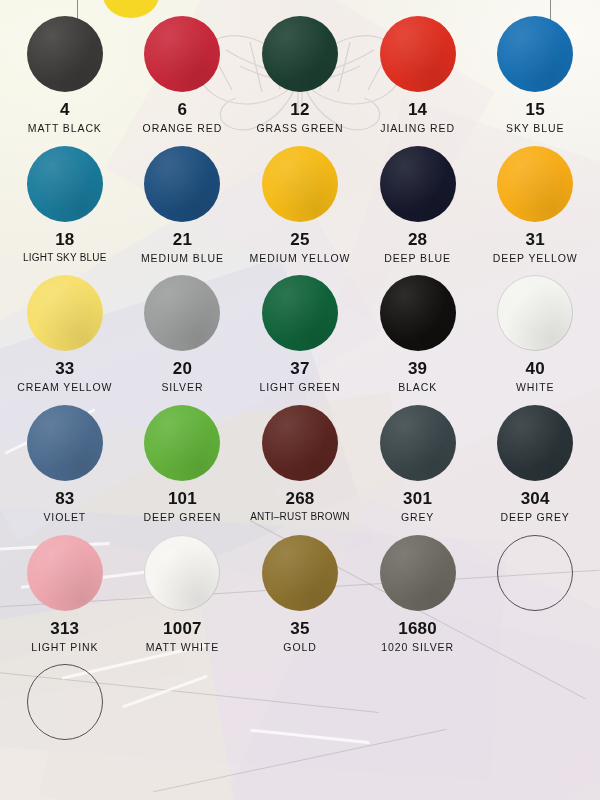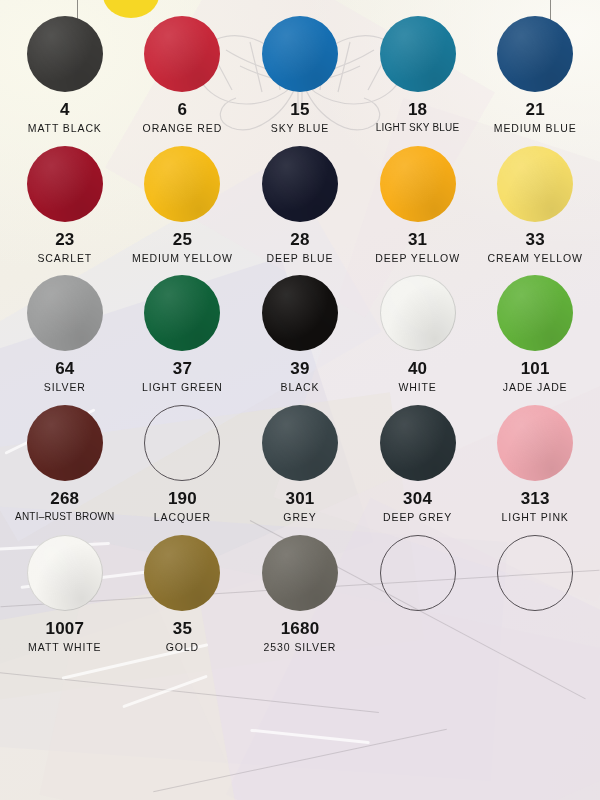--- a/index.html
+++ b/index.html
@@ -244,40 +244,45 @@
       <div class="dot filled" style="background: rgb(60, 59, 57);"></div>
       <div class="code">4</div>
       <div class="name">MATT BLACK</div>
     </div>
     <div class="cell">
       <div class="dot filled" style="background: rgb(201, 40, 58);"></div>
       <div class="code">6</div>
       <div class="name">ORANGE RED</div>
     </div>
     <div class="cell">
+      <div class="dot filled" style="background: rgb(29, 64, 50);"></div>
+      <div class="code">12</div>
+      <div class="name">GRASS GREEN</div>
+    </div>
+    <div class="cell">
+      <div class="dot filled" style="background: rgb(224, 47, 32);"></div>
+      <div class="code">14</div>
+      <div class="name">JIALING RED</div>
+    </div>
+    <div class="cell">
       <div class="dot filled" style="background: rgb(22, 112, 180);"></div>
       <div class="code">15</div>
       <div class="name">SKY BLUE</div>
     </div>
     <div class="cell">
       <div class="dot filled" style="background: rgb(26, 123, 156);"></div>
       <div class="code">18</div>
       <div class="name tight">LIGHT SKY BLUE</div>
     </div>
     <div class="cell">
       <div class="dot filled" style="background: rgb(29, 78, 126);"></div>
       <div class="code">21</div>
       <div class="name">MEDIUM BLUE</div>
     </div>
     <div class="cell">
-      <div class="dot filled" style="background: rgb(158, 19, 39);"></div>
-      <div class="code">23</div>
-      <div class="name">SCARLET</div>
-    </div>
-    <div class="cell">
       <div class="dot filled" style="background: rgb(246, 188, 22);"></div>
       <div class="code">25</div>
       <div class="name">MEDIUM YELLOW</div>
     </div>
     <div class="cell">
       <div class="dot filled" style="background: rgb(22, 25, 44);"></div>
       <div class="code">28</div>
       <div class="name">DEEP BLUE</div>
     </div>
     <div class="cell">
@@ -285,54 +290,54 @@
       <div class="code">31</div>
       <div class="name">DEEP YELLOW</div>
     </div>
     <div class="cell">
       <div class="dot filled" style="background: rgb(247, 223, 105);"></div>
       <div class="code">33</div>
       <div class="name">CREAM YELLOW</div>
     </div>
     <div class="cell">
       <div class="dot filled" style="background: rgb(155, 156, 156);"></div>
-      <div class="code">64</div>
+      <div class="code">20</div>
       <div class="name">SILVER</div>
     </div>
     <div class="cell">
       <div class="dot filled" style="background: rgb(16, 99, 58);"></div>
       <div class="code">37</div>
       <div class="name">LIGHT GREEN</div>
     </div>
     <div class="cell">
       <div class="dot filled" style="background: rgb(18, 16, 15);"></div>
       <div class="code">39</div>
       <div class="name">BLACK</div>
     </div>
     <div class="cell">
       <div class="dot filled pale" style="background: rgb(244, 244, 240);"></div>
       <div class="code">40</div>
       <div class="name">WHITE</div>
     </div>
     <div class="cell">
+      <div class="dot filled" style="background: rgb(76, 108, 144);"></div>
+      <div class="code">83</div>
+      <div class="name">VIOLET</div>
+    </div>
+    <div class="cell">
       <div class="dot filled" style="background: rgb(99, 179, 59);"></div>
       <div class="code">101</div>
-      <div class="name">JADE JADE</div>
+      <div class="name">DEEP GREEN</div>
     </div>
     <div class="cell">
       <div class="dot filled" style="background: rgb(93, 38, 33);"></div>
       <div class="code">268</div>
       <div class="name tight">ANTI–RUST BROWN</div>
     </div>
     <div class="cell">
-      <div class="dot outline"></div>
-      <div class="code">190</div>
-      <div class="name">LACQUER</div>
-    </div>
-    <div class="cell">
       <div class="dot filled" style="background: rgb(58, 70, 74);"></div>
       <div class="code">301</div>
       <div class="name">GREY</div>
     </div>
     <div class="cell">
       <div class="dot filled" style="background: rgb(43, 53, 57);"></div>
       <div class="code">304</div>
       <div class="name">DEEP GREY</div>
     </div>
     <div class="cell">
@@ -346,21 +351,21 @@
       <div class="name">MATT WHITE</div>
     </div>
     <div class="cell">
       <div class="dot filled" style="background: rgb(141, 115, 48);"></div>
       <div class="code">35</div>
       <div class="name">GOLD</div>
     </div>
     <div class="cell">
       <div class="dot filled" style="background: rgb(109, 106, 98);"></div>
       <div class="code">1680</div>
-      <div class="name">2530 SILVER</div>
+      <div class="name">1020 SILVER</div>
     </div>
     <div class="cell">
       <div class="dot outline"></div>
       <div class="code"></div>
       <div class="name"></div>
     </div>
     <div class="cell">
       <div class="dot outline"></div>
       <div class="code"></div>
       <div class="name"></div>

